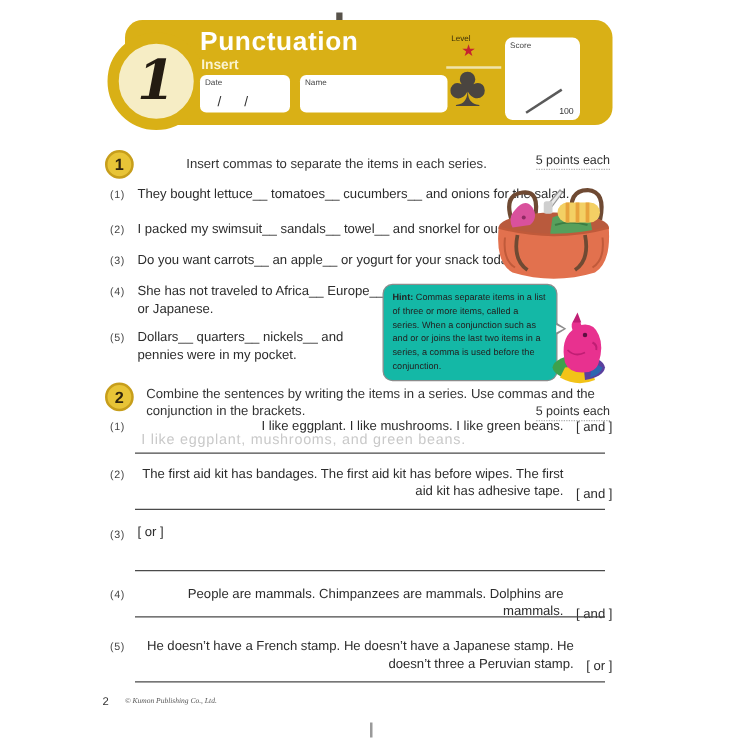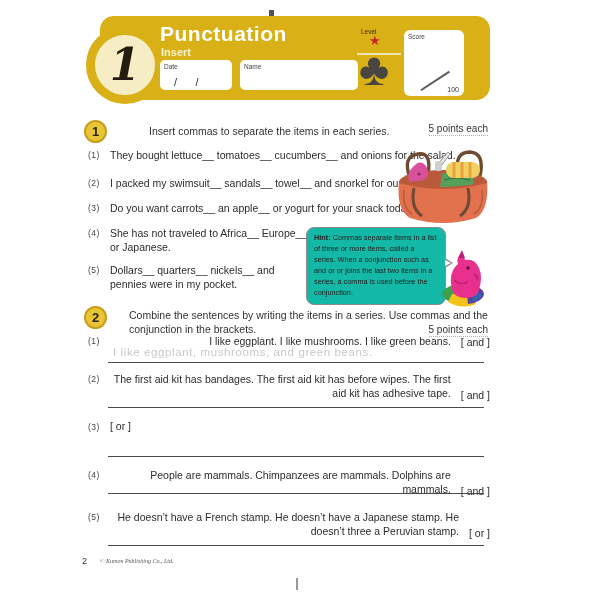--- a/index.html
+++ b/index.html
@@ -162,21 +162,21 @@
     <path d="M14 44 q-4 -18 6 -26 q-2 -6 2 -8 q4 -1 5 4 q10 -2 14 8 q4 9 0 22 q-2 8 -13 8 q-11 0 -14 -8" fill="#e8318f"></path>
     <path d="M20 12 l4 -8 l3 8 z" fill="#c01e74"></path>
     <circle cx="30" cy="22" r="1.8" fill="#5d1040"></circle>
     <path d="M36 28 q4 2 3 6" fill="none" stroke="#c01e74" stroke-width="1.6"></path>
     <path d="M16 34 q6 6 14 2" fill="none" stroke="#c01e74" stroke-width="1.4"></path>
   </svg>
 
   <div class="sec-circle" style="left:84px; top:306px;">
     <span>2</span>
   </div>
-  <div class="instr" style="top:308px; width:368px;margin-left:12px;">Combine the sentences by writing the items in a series. Use commas and the conjunction in the brackets.</div>
+  <div class="instr" style="top:308px; width:368px;">Combine the sentences by writing the items in a series. Use commas and the conjunction in the brackets.</div>
   <div class="points" style="top:324px;">5 points each</div>
 
   <div class="s2-item" style="top:334px;">
     <span class="inum">(1)</span>
     <span class="itext">I like eggplant. I like mushrooms. I like green beans.</span>
     <span class="conj">[ and ]</span>
   </div>
   <div class="faint-answer">I like eggplant, mushrooms, and green beans.</div>
   <div class="ansline" style="top:362px;"></div>
 

